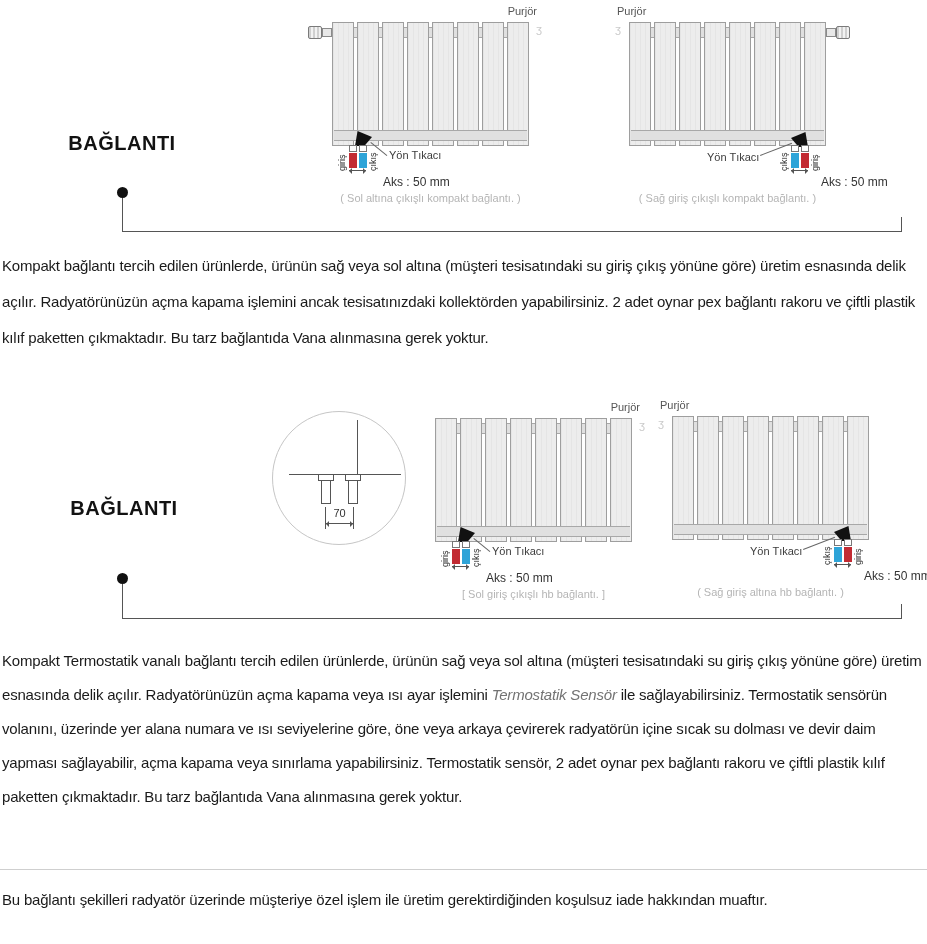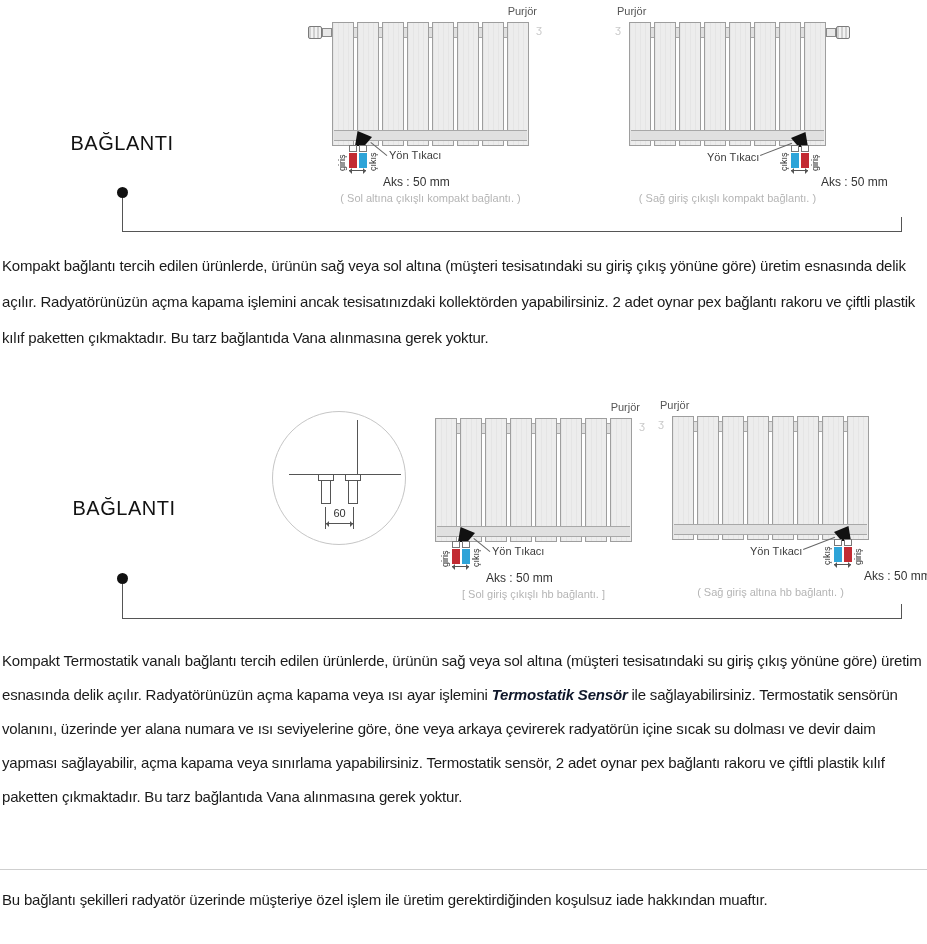--- a/index.html
+++ b/index.html
@@ -2,21 +2,21 @@
 <html><head>
 <meta charset="utf-8">
 <style>
   * { margin:0; padding:0; box-sizing:border-box; }
   body { background:#fff; font-family:"Liberation Sans", sans-serif; }
   .page { position:relative; width:927px; height:944px; background:#fff; overflow:hidden; color:#191919; }
 
   
   .sec-title { position:absolute; text-align:center; color:#121212; line-height:23px; letter-spacing:.5px; }
   .sec-title .tb { font-weight:bold; font-size:20px; }
-  .sec-title .tr { font-weight:normal; font-size:20px; }
+  .sec-title .tr { font-weight:bold; font-size:20px; }
 
   
   .dot { position:absolute; width:11px; height:11px; background:#111; border-radius:50%; }
   .bracket { position:absolute; border-left:1.5px solid #555; border-bottom:1.5px solid #555; }
   .bracket::after { content:""; position:absolute; right:0; bottom:0; width:0; height:14px; border-right:1.5px solid #555; }
 
   
   .rad { position:absolute; width:197px; height:124px; }
   .rad-body { position:absolute; inset:0; display:flex; gap:3px; }
   .rad-body::before, .rad-body::after { content:""; position:absolute; left:2px; right:2px; height:9px; background:#e0e0e0; border-top:1px solid #a8a8a8; border-bottom:1px solid #a8a8a8; }
@@ -85,21 +85,21 @@
   .dc-ext { position:absolute; top:95px; width:0; height:22px; border-left:1px solid #555; }
   .dc-ext.e1 { left:52px; } .dc-ext.e2 { left:80px; }
   .dc-dim { position:absolute; left:53px; top:111px; width:27px; height:0; border-top:1px solid #555; }
   .dc-dim::before, .dc-dim::after { content:""; position:absolute; top:-3px; border:3px solid transparent; }
   .dc-dim::before { left:0; border-right-color:#555; border-left-width:0; }
   .dc-dim::after { right:0; border-left-color:#555; border-right-width:0; }
   .dc-num { position:absolute; left:53px; top:95px; width:27px; text-align:center; font-size:11px; color:#333; }
 
   
   .para { position:absolute; left:2px; width:921px; font-size:15px; line-height:36px; color:#1a1a1a; letter-spacing:-0.2px; }
-  .para .hl { font-weight:bold; font-style:italic; color:#0f172a; }
+  .para .hl { font-weight:normal; font-style:italic; color:#737373; }
   .divider { position:absolute; left:0; top:869px; width:927px; height:0; border-top:1px solid #cfcfcf; }
 </style>
 </head>
 <body>
 
 <div class="page">
 
   <div class="sec-title" style="left:22px; top:132px; width:200px;">
     <div class="tr">BAĞLANTI</div>
   </div>
@@ -195,21 +195,21 @@
         <div class="dnut"></div>
         <div class="dbody"></div>
       </div>
     <div class="dpipe p2">
         <div class="dnut"></div>
         <div class="dbody"></div>
       </div>
     <div class="dc-ext e1"></div>
     <div class="dc-ext e2"></div>
     <div class="dc-dim"></div>
-    <div class="dc-num">60</div>
+    <div class="dc-num">70</div>
   </div>
 
   <div class="rad v-left" style="left:435px; top:418px;">
     <span class="purjor">Purjör</span>
     <span class="pglyph">ʒ</span>
     <div class="rad-body">
         <i></i>
         <i></i>
         <i></i>
         <i></i>

